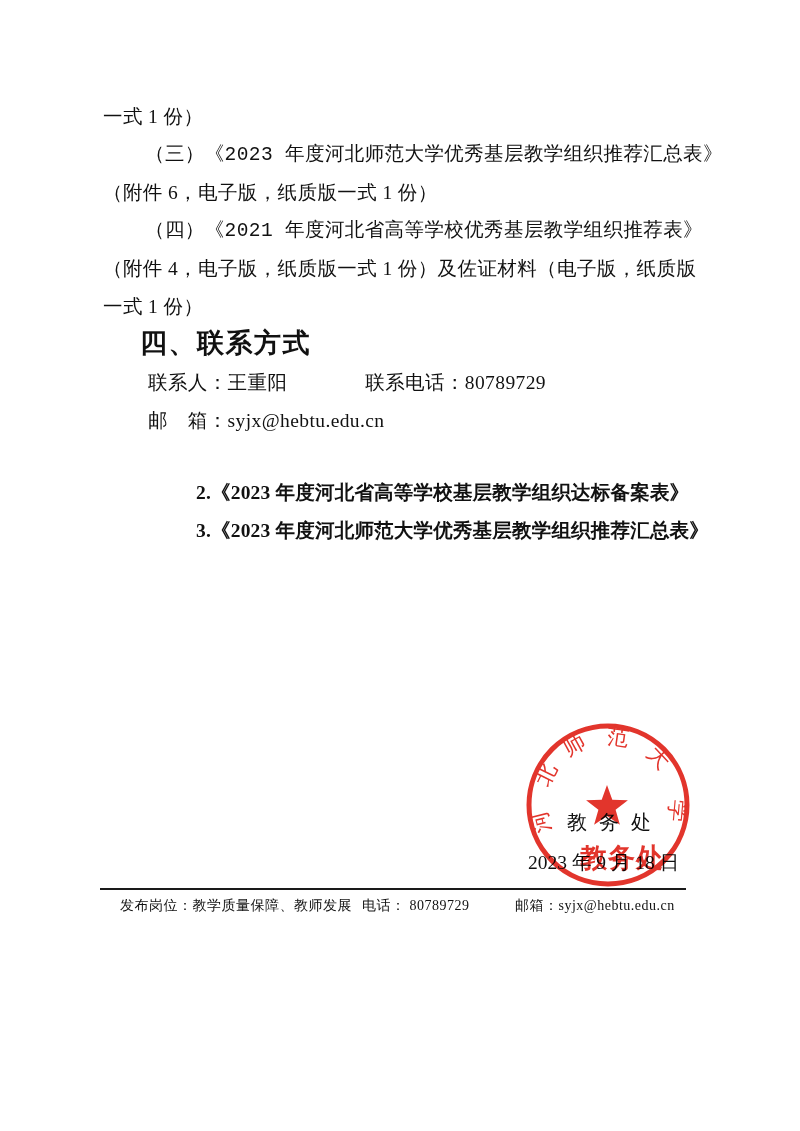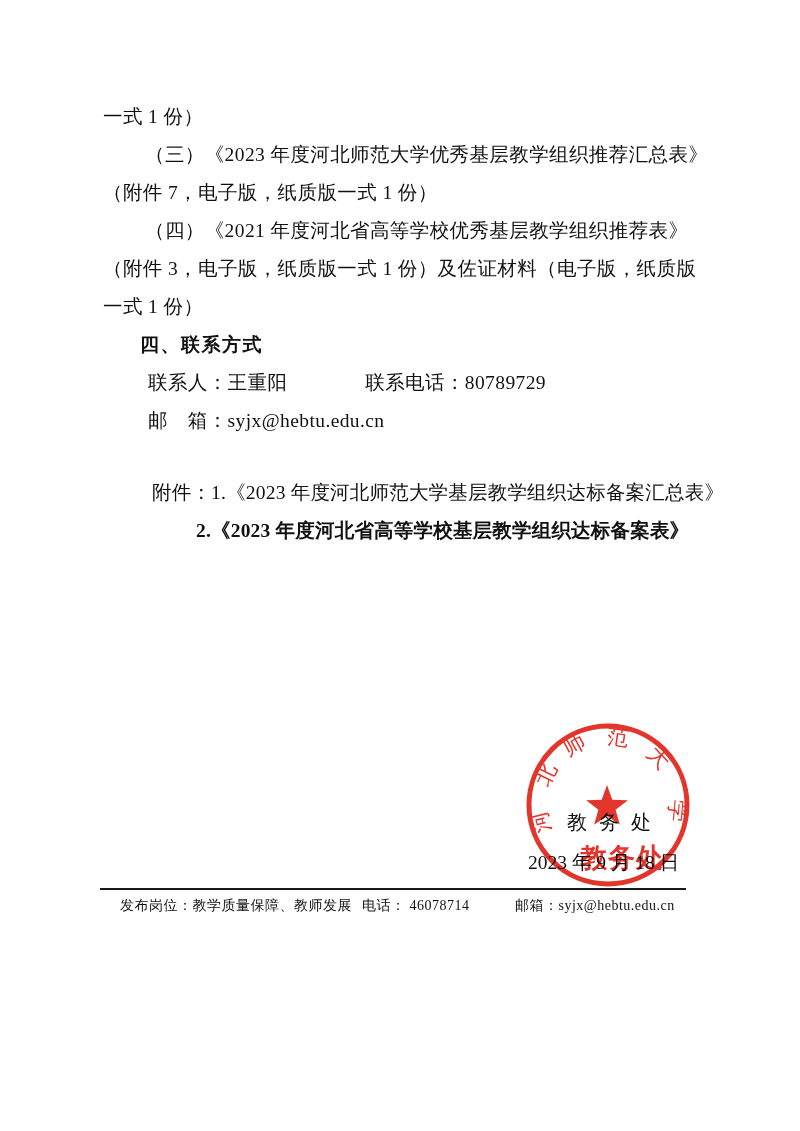--- a/index.html
+++ b/index.html
@@ -7,25 +7,25 @@
     position:relative; width:800px; height:1131px; background:#ffffff;
     font-family:"Liberation Serif","DejaVu Serif",serif; color:#111111;
     overflow:hidden;
   }
   
   .doc-body {
     position:absolute; left:103px; top:98px; width:600px;
     font-size:19.5px; line-height:38px; letter-spacing:0.4px; white-space:nowrap;
   }
   .line { height:38px; }
-  .line.indent { padding-left:42px; }
+  .line.indent { padding-left:42px;font-family:Liberation Mono, monospace; }
   .heading {
     height:38px; padding-left:37px;
-    font-family:Liberation Serif, serif;
-    font-weight:bold; font-size:19px; letter-spacing:1.5px;
+    font-family:Liberation Mono, monospace;
+    font-weight:bold; font-size:27px; letter-spacing:1.5px;
   }
   .contact { padding-left:45px; }
   .contact .spacer { display:inline-block; width:78px; }
   
   .attachments {
     position:absolute; left:152px; top:474px; width:560px;
     font-size:19.5px; line-height:37.5px; letter-spacing:0.2px; white-space:nowrap;
   }
   .attach-sub { padding-left:44px;font-weight:bold; }
   
@@ -58,55 +58,53 @@
   .footer .f-mail  { left:515px; }
 </style>
 </head>
 <body>
 
 <div class="page">
 
   <div class="doc-body">
     <div class="line">一式 1 份）</div>
     <div class="line indent">（三）《2023 年度河北师范大学优秀基层教学组织推荐汇总表》</div>
-    <div class="line">（附件 7，电子版，纸质版一式 1 份）</div>
+    <div class="line">（附件 6，电子版，纸质版一式 1 份）</div>
     <div class="line indent">（四）《2021 年度河北省高等学校优秀基层教学组织推荐表》</div>
-    <div class="line">（附件 3，电子版，纸质版一式 1 份）及佐证材料（电子版，纸质版</div>
+    <div class="line">（附件 4，电子版，纸质版一式 1 份）及佐证材料（电子版，纸质版</div>
     <div class="line">一式 1 份）</div>
     <div class="heading">四、联系方式</div>
     <div class="line contact">
       <span>联系人：王重阳</span><span class="spacer"></span><span>联系电话：80789729</span>
     </div>
     <div class="line contact">
       <span>邮　箱：syjx@hebtu.edu.cn</span>
     </div>
   </div>
 
   <div class="attachments">
-    <div>
-      <span>附件：</span><span>1.《2023 年度河北师范大学基层教学组织达标备案汇总表》</span>
-    </div>
     <div class="attach-sub">2.《2023 年度河北省高等学校基层教学组织达标备案表》</div>
+    <div class="attach-sub">3.《2023 年度河北师范大学优秀基层教学组织推荐汇总表》</div>
   </div>
 
   <div class="sig-dept">教务处</div>
   <div class="sig-date">2023 年 9 月 18 日</div>
 
   <svg class="seal" viewBox="0 0 182 182" xmlns="http://www.w3.org/2000/svg">
     <circle cx="90" cy="90" r="79" fill="none" stroke-width="5" stroke="#e0251c"></circle>
     <polygon points="89,70 94.3,84.7 109.9,85.2 97.6,94.8 101.9,109.8 89,101 76.1,109.8 80.4,94.8 68.1,85.2 83.7,84.7" fill="#e0251c"></polygon>
     <text font-size="22" text-anchor="middle" dominant-baseline="central" transform="translate(22,107) rotate(-104)" fill="#e0251c"><tspan>河</tspan></text>
     <text font-size="22" text-anchor="middle" dominant-baseline="central" transform="translate(27,59) rotate(-64)" fill="#e0251c"><tspan>北</tspan></text>
     <text font-size="22" text-anchor="middle" dominant-baseline="central" transform="translate(56,29) rotate(-29)" fill="#e0251c"><tspan>师</tspan></text>
     <text font-size="22" text-anchor="middle" dominant-baseline="central" transform="translate(100,21) rotate(8)" fill="#e0251c"><tspan>范</tspan></text>
     <text font-size="22" text-anchor="middle" dominant-baseline="central" transform="translate(141,42) rotate(47)" fill="#e0251c"><tspan>大</tspan></text>
     <text font-size="22" text-anchor="middle" dominant-baseline="central" transform="translate(160,96) rotate(95)" fill="#e0251c"><tspan>学</tspan></text>
     <text x="104" y="152" font-size="27" font-weight="bold" text-anchor="middle" letter-spacing="1" fill="#e0251c"><tspan>教务处</tspan></text>
   </svg>
 
   <div class="footer-rule"></div>
   <div class="footer">
     <span class="f-pos">发布岗位：教学质量保障、教师发展</span>
-    <span class="f-phone">电话： 46078714</span>
+    <span class="f-phone">电话： 80789729</span>
     <span class="f-mail">邮箱：syjx@hebtu.edu.cn</span>
   </div>
 
 </div>
 
 </body></html>

